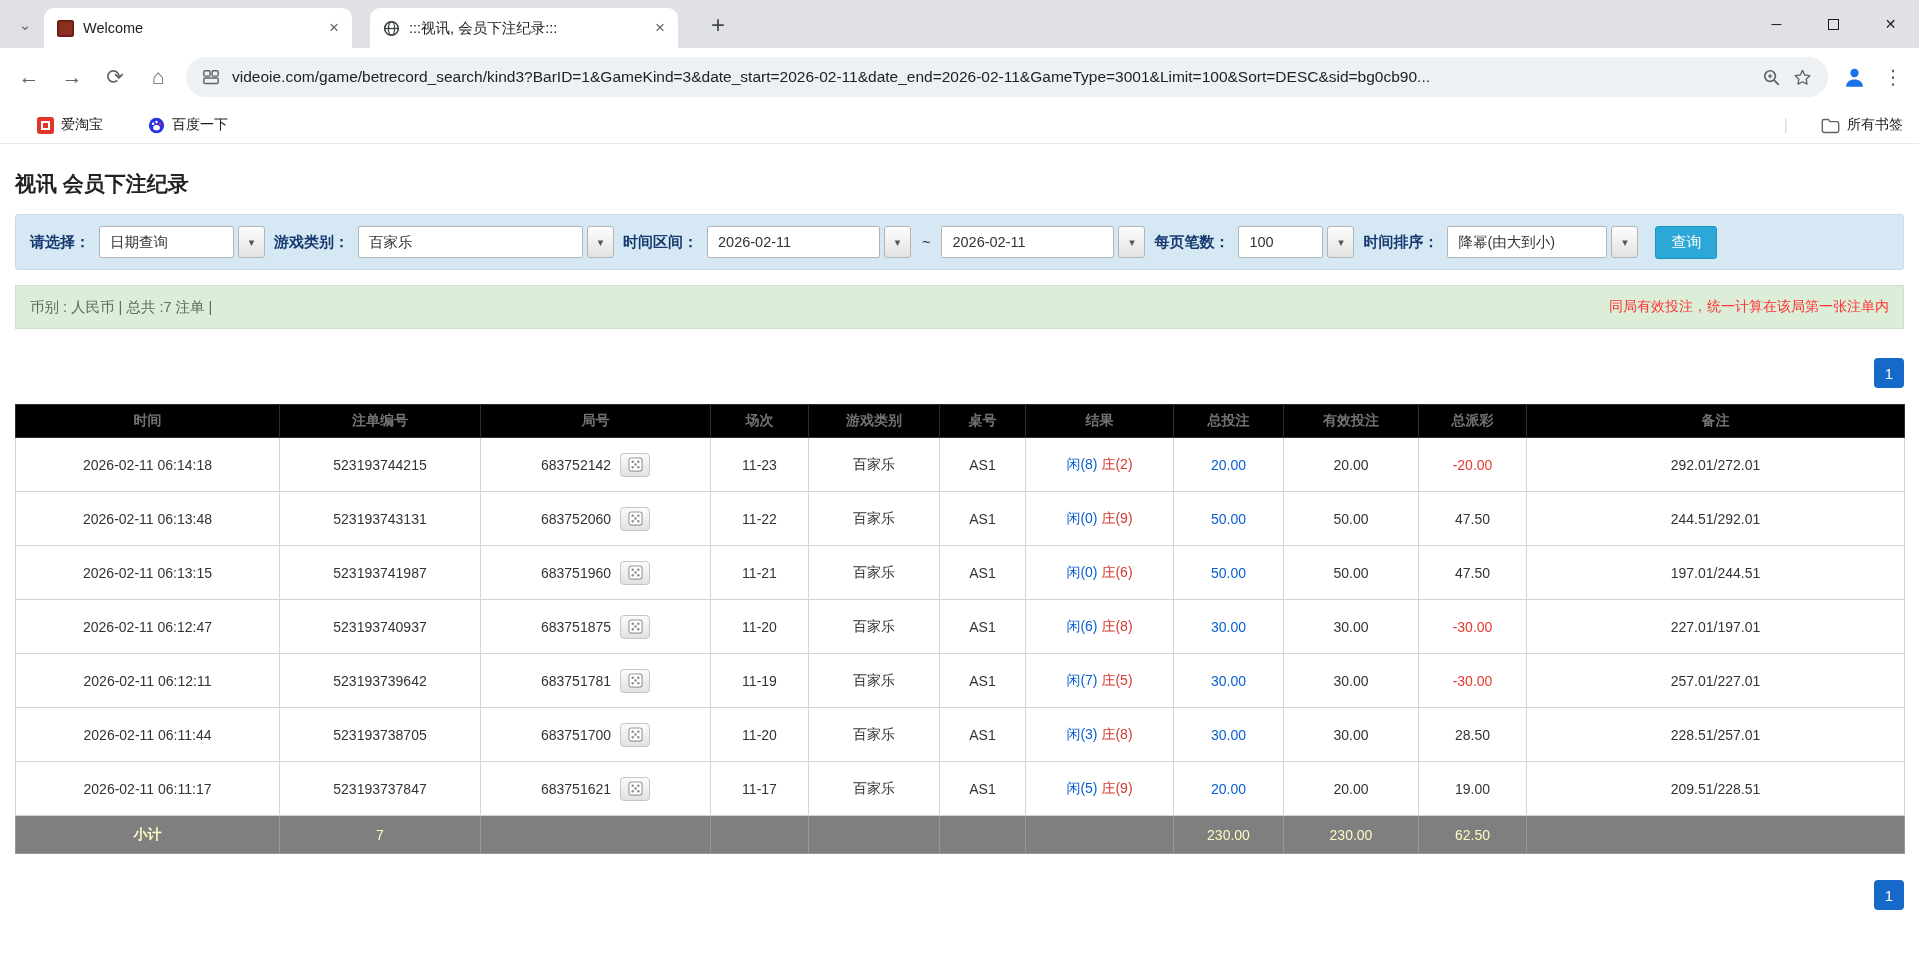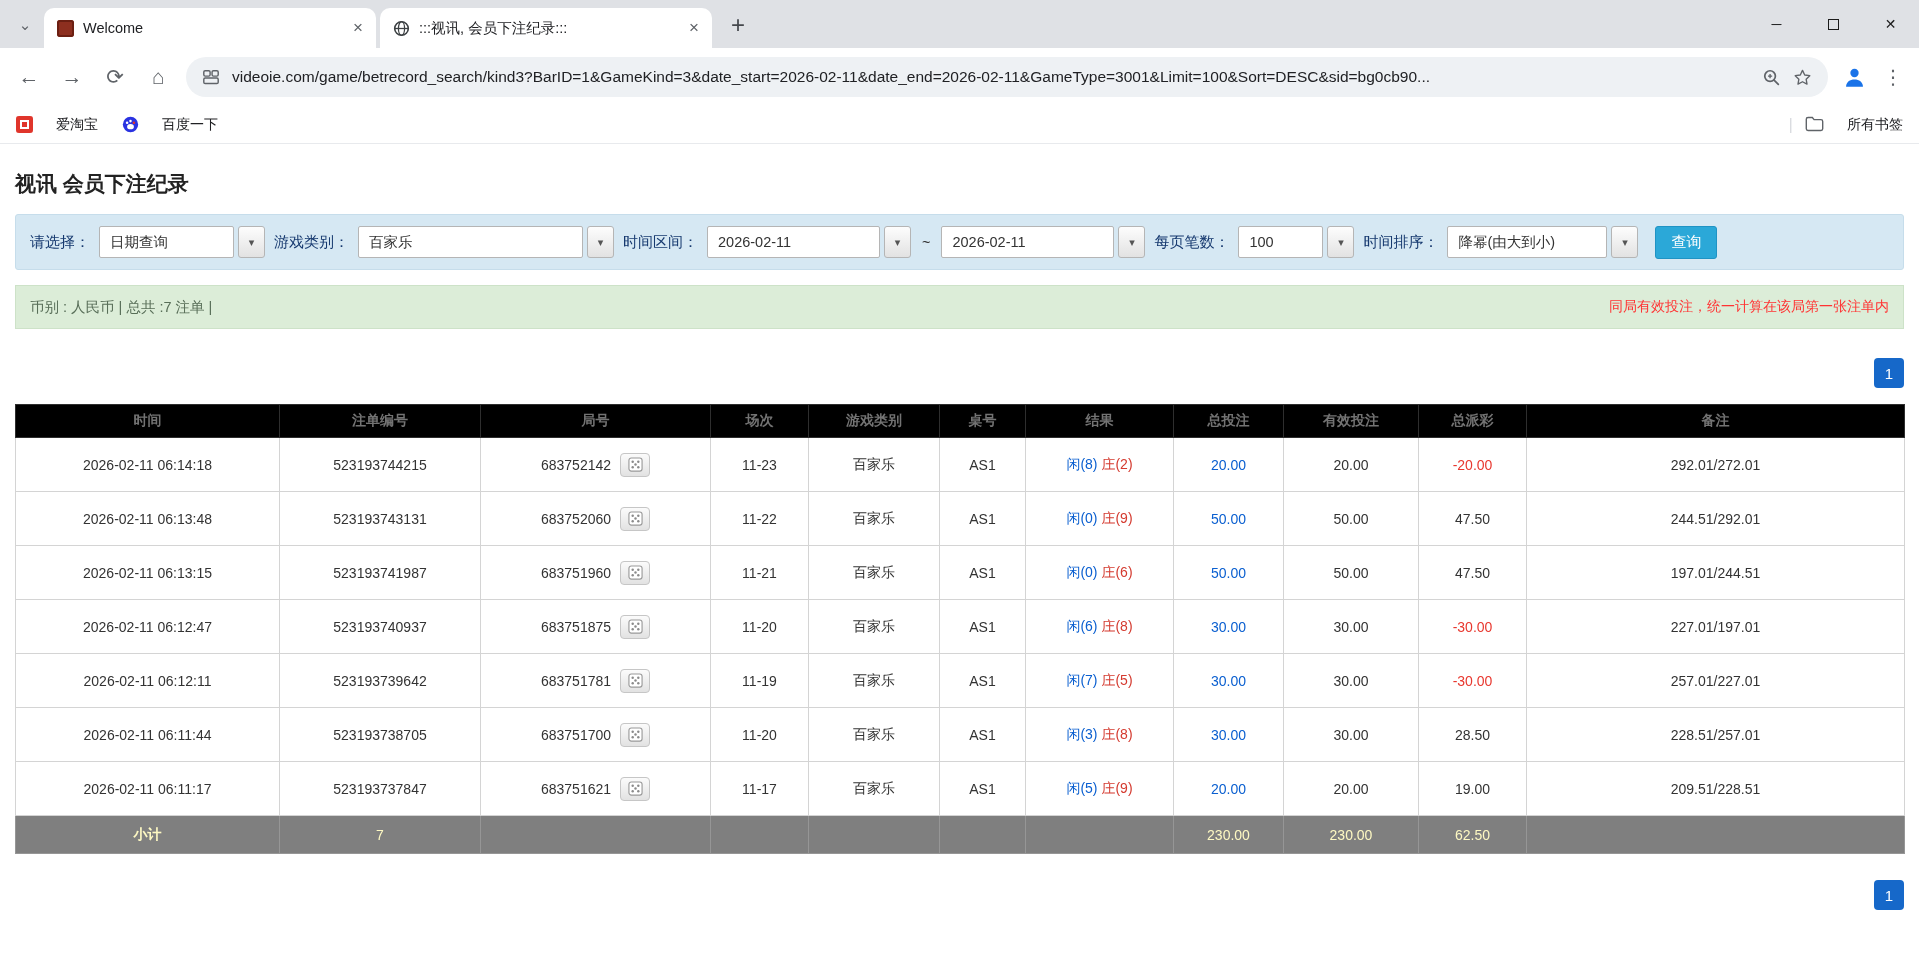--- a/index.html
+++ b/index.html
@@ -3,22 +3,22 @@
 <meta charset="utf-8">
 <style>
   * { box-sizing: border-box; margin: 0; padding: 0; }
   html, body { width: 1919px; height: 964px; overflow: hidden; background: #fff;
     font-family: "Liberation Sans", "DejaVu Sans", sans-serif; }
 
   
   .tab-bar { height: 48px; background: #dfe1e5; display: flex; align-items: flex-end; padding-left: 8px; }
   .tab-search-btn { width: 30px; height: 30px; margin: 0 4px 8px 2px; border: none; background: transparent;
     color: #5f6368; font-size: 15px; display: flex; align-items: center; justify-content: center; border-radius: 50%; cursor: pointer; }
-  .tab { width: 332px; height: 40px; background: #fff; border-radius: 10px 10px 0 0; display: flex;
-    align-items: center; gap: 9px; padding: 0 8px 0 13px; font-size: 14.5px; color: #202124; margin-right: 4px; }
+  .tab { width: 308px; height: 40px; background: #fff; border-radius: 10px 10px 0 0; display: flex;
+    align-items: center; gap: 9px; padding: 0 8px 0 13px; font-size: 14.5px; color: #202124; margin-right: 18px; }
   .tab-title { flex: 1; white-space: nowrap; overflow: hidden; text-overflow: ellipsis; }
   .tab-close { width: 20px; height: 20px; border: none; background: transparent; border-radius: 50%;
     color: #5f6368; font-size: 17px; line-height: 18px; cursor: pointer; }
   .favicon-welcome { width: 17px; height: 17px; border-radius: 3px; background: #8d2f1f;
     box-shadow: inset 0 0 0 2px #6b1f12; flex: none; }
   .new-tab-btn { width: 36px; height: 36px; margin: 0 0 5px 4px; border: none; background: transparent;
     font-size: 24px; color: #44474c; border-radius: 50%; cursor: pointer; }
   .window-controls { margin-left: auto; align-self: flex-start; height: 48px; display: flex; }
   .win-btn { width: 57px; height: 100%; border: none; background: transparent; color: #1b1b1b;
     display: flex; align-items: center; justify-content: center; font-size: 14px; cursor: pointer; }
@@ -31,33 +31,33 @@
     display: flex; align-items: center; padding: 0 16px; gap: 12px; cursor: text; }
   .url-text { flex: 1; min-width: 0; font-size: 15.5px; color: #202124; white-space: nowrap;
     overflow: hidden; text-overflow: ellipsis; }
   .url-icon { flex: none; display: flex; align-items: center; cursor: pointer; background: none; border: none; }
   .profile-btn, .menu-btn { border: none; background: transparent; cursor: pointer; display: flex;
     align-items: center; justify-content: center; flex: none; }
   .menu-btn { font-size: 20px; color: #5f6368; width: 24px; }
 
   .bookmarks-bar { height: 38px; background: #fff; border-bottom: 1px solid #e8eaed; display: flex;
     align-items: center; padding: 0 16px; gap: 24px; font-size: 14px; color: #202124; }
-  .bookmark { display: flex; align-items: flex-start; gap: 23px; cursor: pointer; }
+  .bookmark { display: flex; align-items: flex-end; gap: 7px; cursor: pointer; margin-left: 21px; }
   .taobao-icon { width: 17px; height: 17px; border-radius: 3px; background: #e0352b;
     box-shadow: inset 0 0 0 4px #e0352b, inset 0 0 0 6px #fff; flex: none; }
   .bookmarks-right { margin-left: auto; display: flex; align-items: center; gap: 12px; }
   .bm-separator { color: #dadce0; font-size: 17px; }
 
   
   .page { padding: 0 15px; height: 820px; overflow: hidden; }
   .page-title { font-size: 21px; font-weight: 600; color: #222; padding: 26px 0 16px 0; }
 
   .filter-bar { background: var(--filter_bg, #d6e8f3); border: 1px solid #c6ddeb; border-radius: 3px;
     padding: 11px 14px; display: flex; align-items: center; gap: 9px; height: 56px; }
-  .filter-label { color: #16396f; font-weight: normal; font-size: 15px; white-space: nowrap; }
+  .filter-label { color: #16396f; font-weight: bold; font-size: 15px; white-space: nowrap; }
   .combo { display: flex; align-items: stretch; height: 32px; }
   .combo-value { background: #fff; border: 1px solid #b5b5b5; border-radius: 2px; padding: 0 10px;
     display: flex; align-items: center; font-size: 14.5px; color: #333; cursor: pointer; white-space: nowrap; overflow: hidden; }
   .combo-arrow { width: 27px; margin-left: 4px; background: linear-gradient(#fdfdfd, #e2e2e2);
     border: 1px solid #b5b5b5; border-radius: 3px; display: flex; align-items: center; justify-content: center;
     color: #555; font-size: 11px; cursor: pointer; }
   .w-select { width: 135px; } .w-game { width: 225px; } .w-date { width: 173px; }
   .w-pp { width: 85px; } .w-sort { width: 160px; }
   .tilde { color: #333; font-size: 14.5px; padding: 0 2px; }
   .search-btn { background: var(--search_button, #2ba8d8); border: 1px solid #1f93c4; color: #fff;

